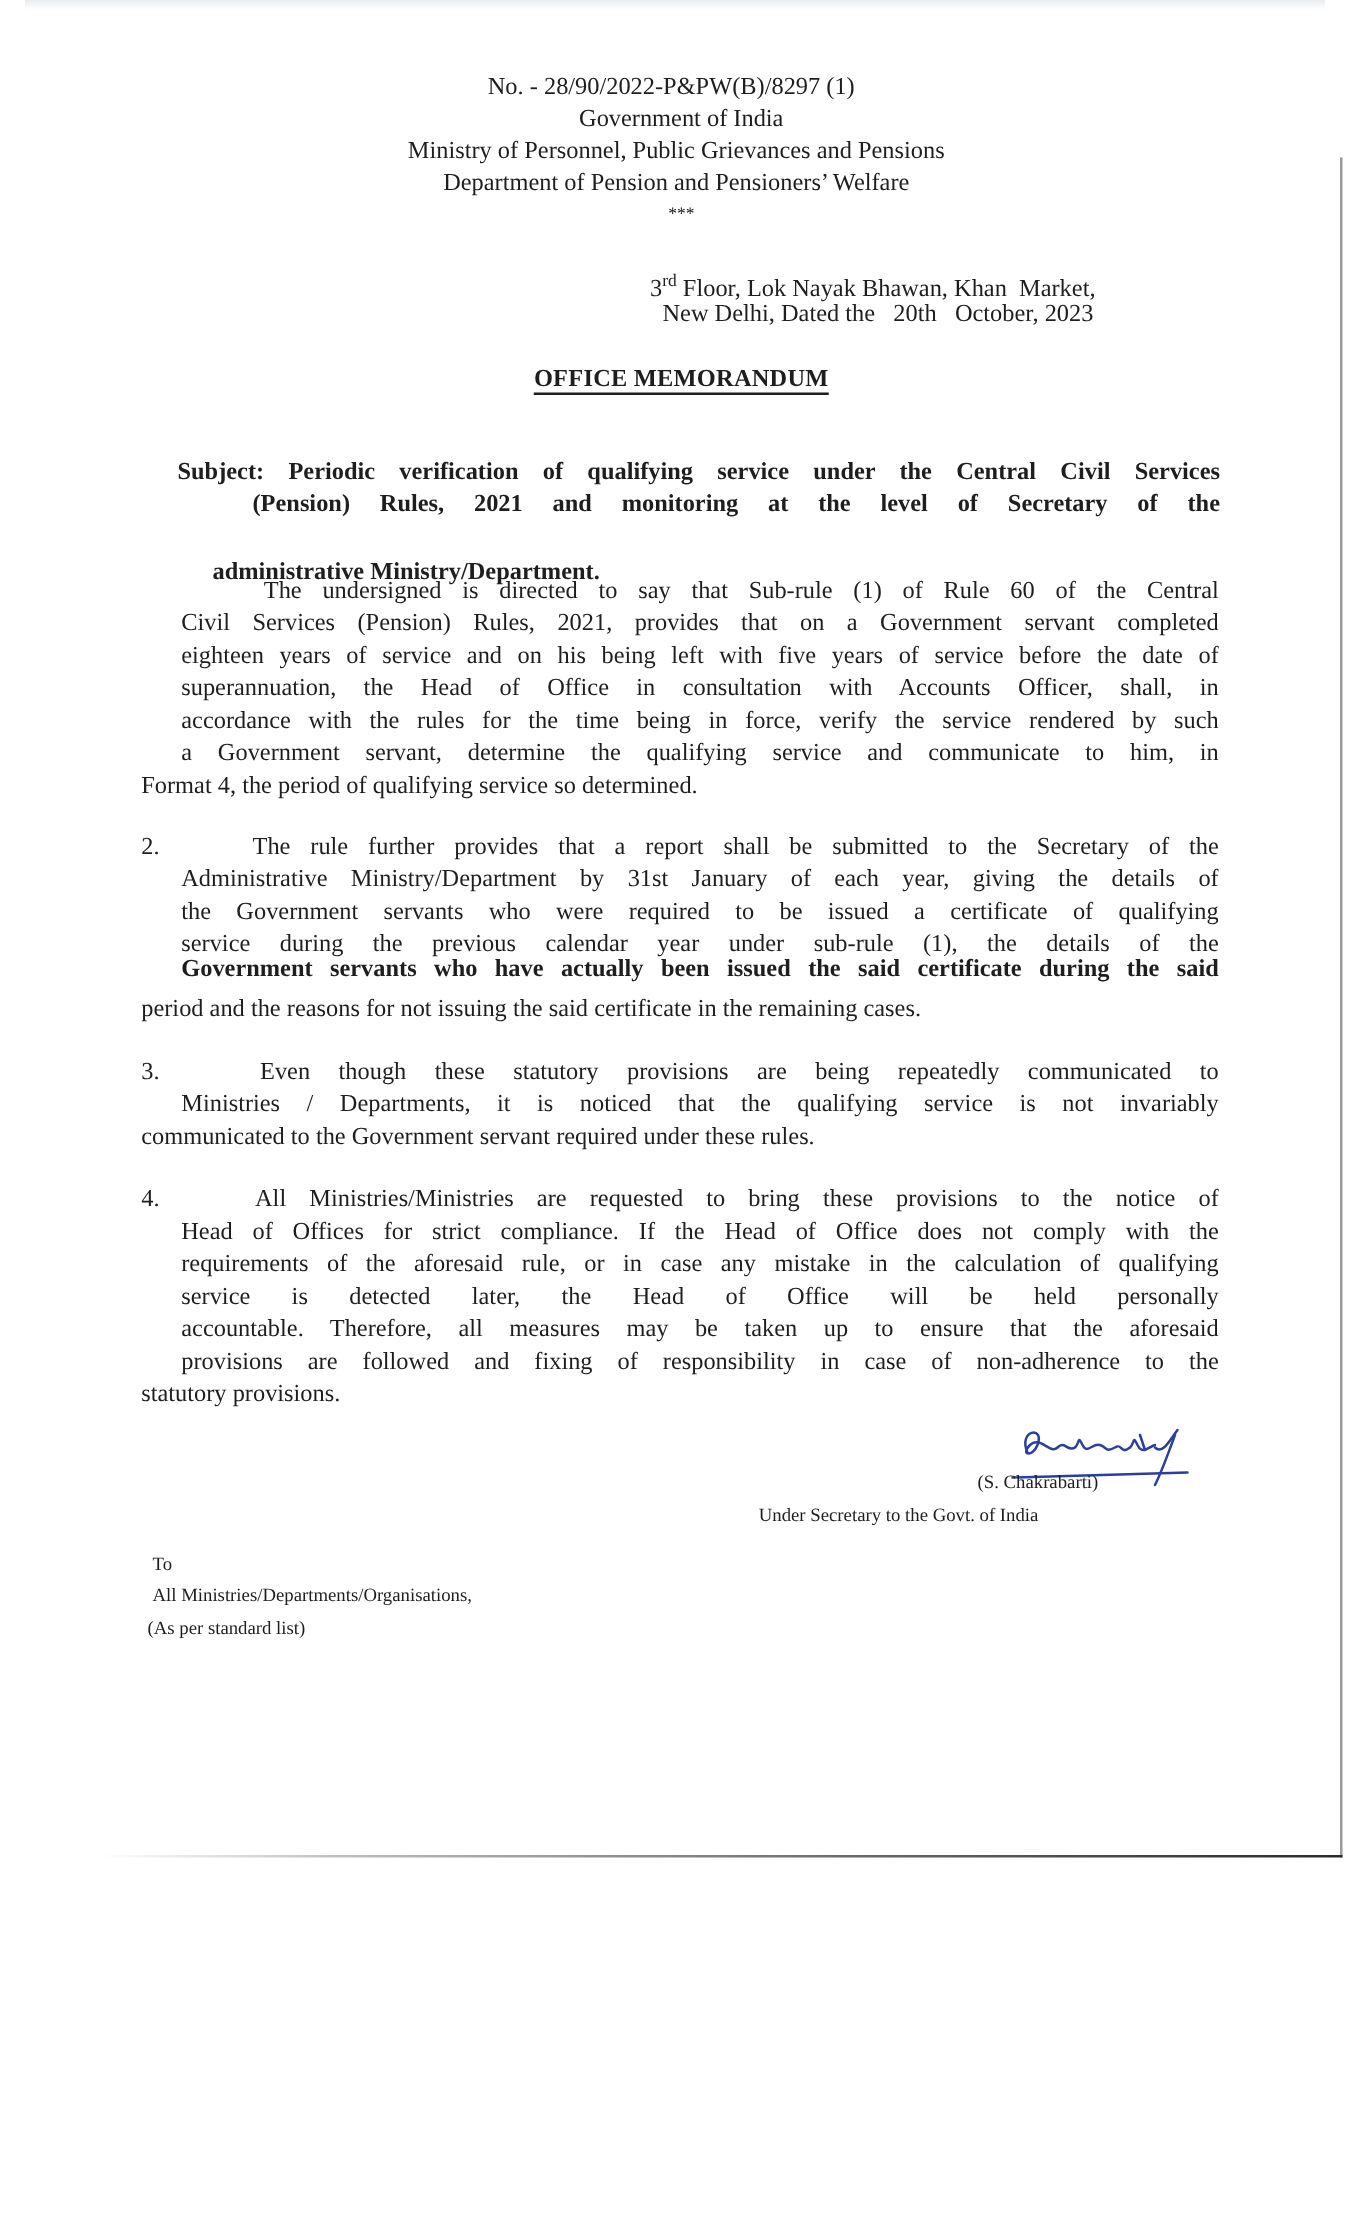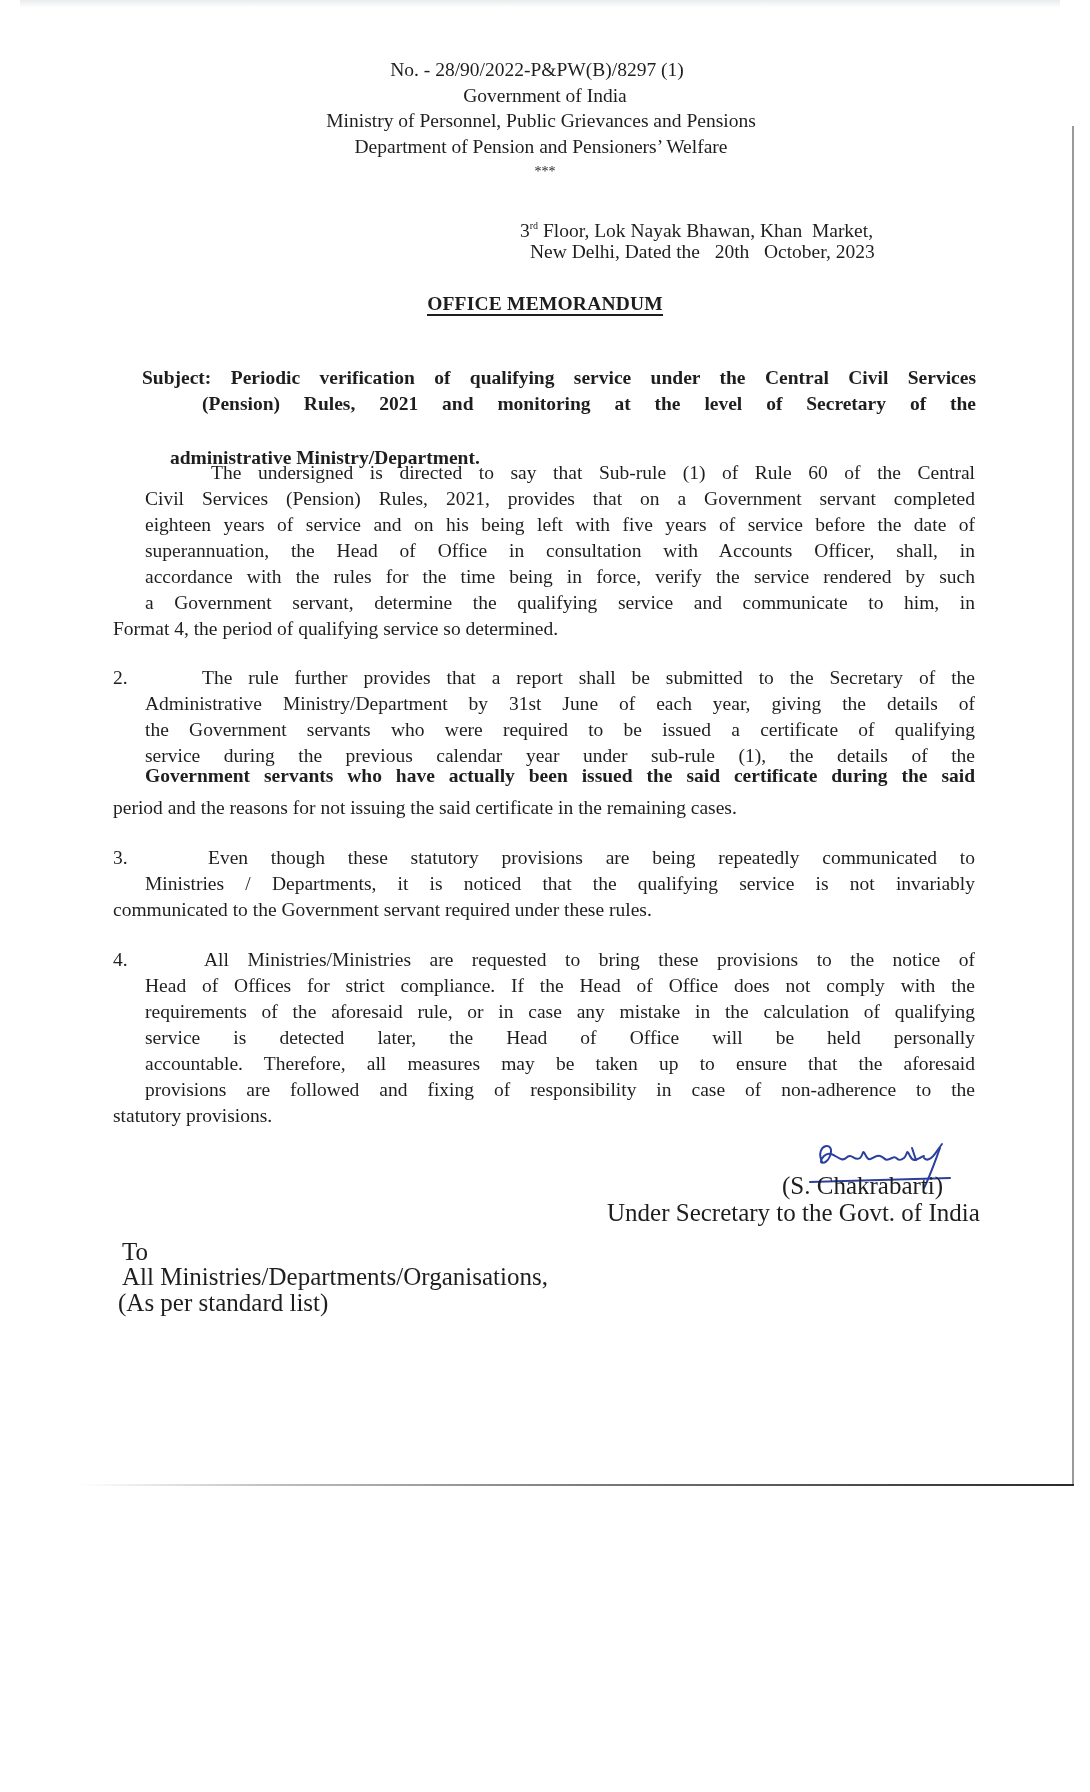--- a/index.html
+++ b/index.html
@@ -17,31 +17,31 @@
     position: absolute; left: 1072px; top: 126px; width: 1.5px; height: 1360px;
     background: #9a9a9a;
   }
   .page-bottom-edge {
     position: absolute; left: 80px; top: 1484px; width: 994px; height: 2px;
     background: linear-gradient(to right, rgba(0,0,0,0) 0%, #bdbdbd 20%, #6a6a6a 60%, #2a2a2a 100%);
   }
   .line { position: absolute; white-space: nowrap; font-size: 19.5px; line-height: 24px; }
   .center { left: 0; width: 1090px; text-align: center; }
   .hdr { font-size: 19.5px; }
-  .sup { font-size: 10px; vertical-align: 8px; }
+  .sup { font-size: 14px; vertical-align: 8px; }
   .heading-om {
     position: absolute; top: 292px; left: 0; width: 1090px; text-align: center;
     font-weight: bold; font-size: 19.5px; line-height: 24px;
   }
   .heading-om span { border-bottom: 2px solid #1e1e1e; padding-bottom: 0px; letter-spacing: 0.2px; }
   .just { text-align: justify; text-align-last: justify; white-space: normal; margin-left: 32px; }
   .body-line { position: absolute; left: 113px; width: 830px; font-size: 19.5px; line-height: 24px; height: 24px; overflow: hidden; }
   .body-line.last { text-align: left; text-align-last: left; }
   .signature-svg { position: absolute; left: 800px; top: 1134px; width: 160px; height: 60px; }
-  .sig-text { position: absolute; font-size: 25px; line-height: 24px; white-space: nowrap; }
+  .sig-text { position: absolute; font-size: 15px; line-height: 24px; white-space: nowrap; }
 </style>
 </head>
 <body>
 
 <div class="scan-top-edge"></div>
 <div class="page-right-edge"></div>
 <div class="page-bottom-edge"></div>
 
 <div>
   <div class="line center hdr" style="top:58px; left:-8px;">No. - 28/90/2022-P&amp;PW(B)/8297 (1)</div>
@@ -72,21 +72,21 @@
   <div class="body-line just" style="top:513px;">eighteen years of service and on his being left with five years of service before the date of</div>
   <div class="body-line just" style="top:539px;">superannuation, the Head of Office in consultation with Accounts Officer, shall, in</div>
   <div class="body-line just" style="top:565px;">accordance with the rules for the time being in force, verify the service rendered by such</div>
   <div class="body-line just" style="top:591px;">a Government servant, determine the qualifying service and communicate to him, in</div>
   <div class="body-line last" style="top:617px;">Format 4, the period of qualifying service so determined.</div>
 </div>
 
 <div>
   <div class="body-line" style="top:666px; width:60px;">2.</div>
   <div class="body-line just" style="top:666px; left:170px; width:773px;">The rule further provides that  a report shall be submitted to the Secretary of the</div>
-  <div class="body-line just" style="top:692px;">Administrative Ministry/Department by 31st June of each year, giving the details of</div>
+  <div class="body-line just" style="top:692px;">Administrative Ministry/Department by 31st January of each year, giving the details of</div>
   <div class="body-line just" style="top:718px;">the Government servants who were required to be issued a certificate of qualifying</div>
   <div class="body-line just" style="top:744px;">service during the previous calendar year under sub-rule (1), the details of the</div>
   <div class="body-line just" style="top:764px;font-weight:bold;">Government servants who have actually been issued the said certificate during the said</div>
   <div class="body-line last" style="top:796px;">period and the reasons for not issuing the said certificate in the remaining cases.</div>
 </div>
 
 <div>
   <div class="body-line" style="top:846px; width:60px;">3.</div>
   <div class="body-line just" style="top:846px; left:176px; width:767px;">Even though these statutory provisions are being repeatedly communicated to</div>
   <div class="body-line just" style="top:872px;">Ministries / Departments, it is noticed that the qualifying service is not invariably</div>

